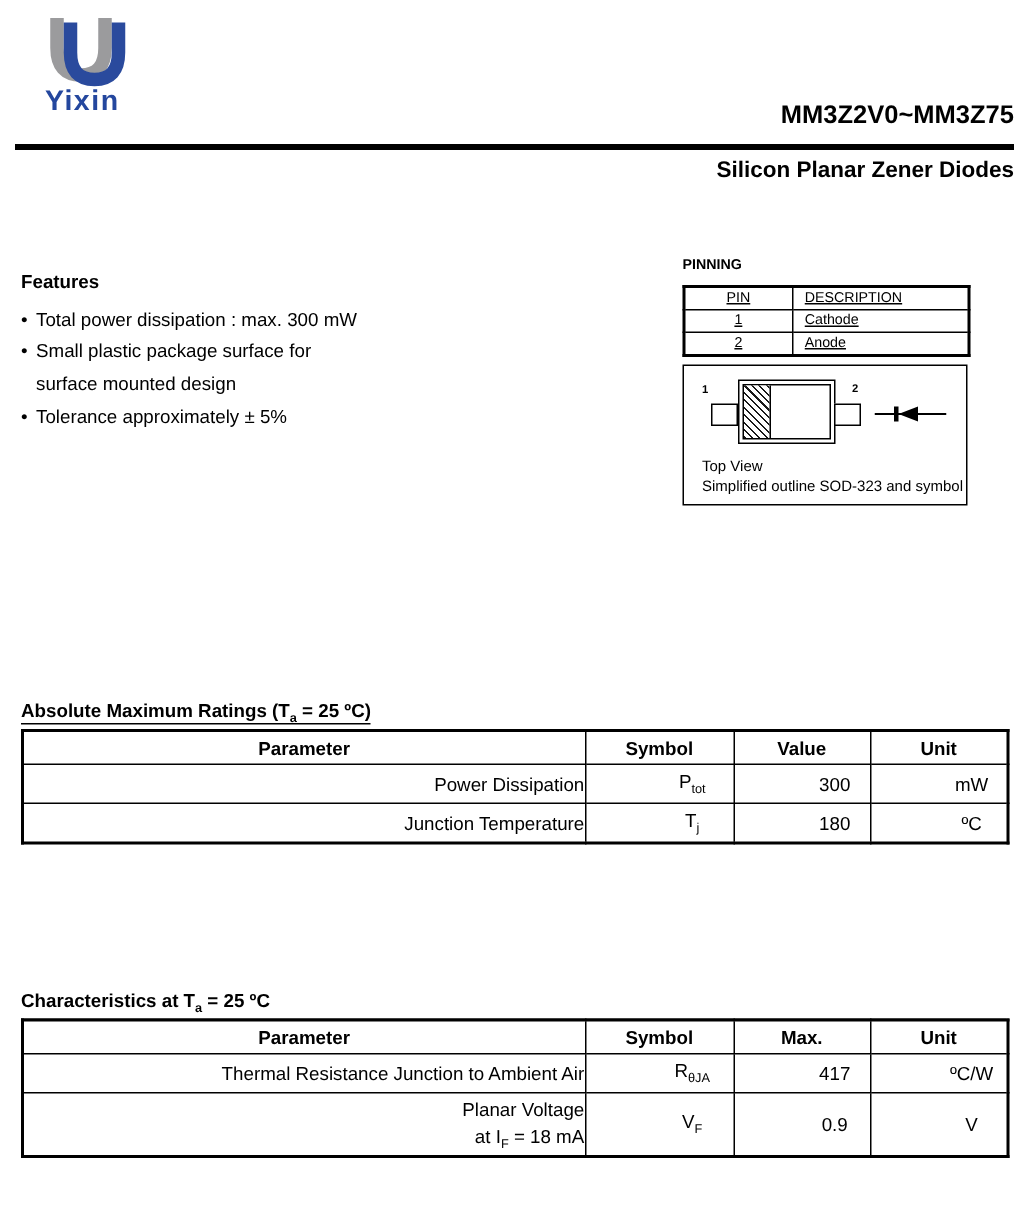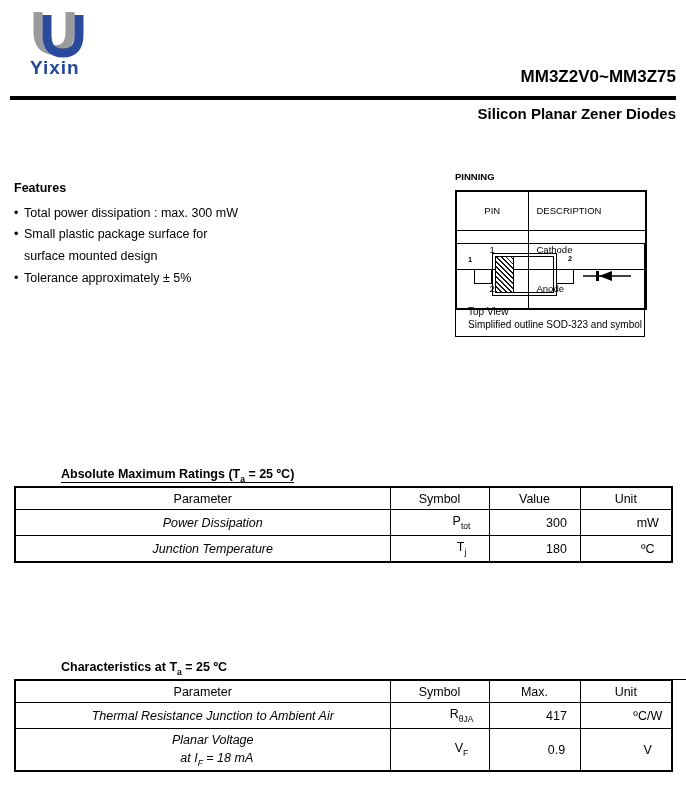--- a/index.html
+++ b/index.html
@@ -20,53 +20,53 @@
   .features { position:absolute; left:14px; top:181px; width:330px; font-size:12.5px; }
   .features-title { font-weight:bold; margin-bottom:7px; }
   .feature-line { display:flex; height:21.6px; align-items:center; }
   .feature-line .bullet { width:10px; flex:0 0 10px; }
 
   
   .pinning-title { position:absolute; left:455px; top:159px; font-size:9.5px; font-weight:bold;margin-top:12px; }
   .pinning-table { position:absolute; left:455px; top:190px; width:190px;
     border-collapse:collapse; table-layout:fixed; font-size:9.5px; border:2px solid #000; }
   .pinning-table th, .pinning-table td { border:1px solid #000; font-weight:normal;
-    height:14px; padding:12px; line-height:1; }
+    height:14px; padding:0; line-height:1;text-decoration:underline; }
   .pinning-table .c { text-align:center; }
   .pinning-table .l { text-align:left; padding-left:8px; }
 
   
   .pkg-box { position:absolute; left:455px; top:243px; width:190px; height:94px;
     border:1px solid #000; box-sizing:border-box; }
   .pin-label { position:absolute; font-size:7.5px; font-weight:bold; line-height:1; }
   .pin-lead { position:absolute; top:25px; width:18px; height:15px;
     border:1px solid #000; box-sizing:border-box; background:#fff; }
   .pkg-body { position:absolute; left:36px; top:9px; width:65px; height:43px;
     border:1px solid #000; box-sizing:border-box; padding:2px; }
   .pkg-body-inner { position:relative; width:100%; height:100%; border:1px solid #000;
     box-sizing:border-box; }
   .cathode-band { position:absolute; left:0; top:0; width:18px; height:100%;
     border-right:1px solid #000; box-sizing:border-box;
     background:repeating-linear-gradient(45deg,#1a1a1a 0 1px,#ffffff 1px 3.5px); }
   .diode-svg { position:absolute; left:127px; top:26px; }
   .pkg-caption { position:absolute; left:12px; font-size:10px; line-height:1.2; }
 
   
-  .sec-heading { position:absolute; left:14px; font-size:12.5px; font-weight:bold;margin-left:47px; }
+  .sec-heading { position:absolute; left:14px; font-size:12.5px; font-weight:bold; }
   .sec-heading .underlined { border-bottom:1.6px solid #000; padding-bottom:1px; }
   .sec-heading.full-rule { width:657px; border-bottom:1.6px solid #000; padding-bottom:2px; }
   sub { font-size:8.5px; }
 
   
   .data-table { position:absolute; left:14px; width:657px; border-collapse:collapse;
     table-layout:fixed; font-size:12.5px; border:2px solid #000; }
   .data-table th, .data-table td { border:1px solid #000; font-weight:normal; padding:0; }
-  .data-table th { height:21px; }
+  .data-table th { height:21px;font-weight:bold; }
   .data-table td { text-align:center;padding-left:44px; }
-  .data-table td.param { text-align:center; padding-left:20px;font-style:italic; }
+  .data-table td.param { text-align:right; padding-left:20px; }
   .data-table tr.r25 td { height:25px; }
   .data-table tr.r41 td { height:41px; }
   .pline { line-height:1.45; }
   .pline.indent { padding-left:8px; }
 </style>
 </head>
 <body>
 
 <div class="page">
 

